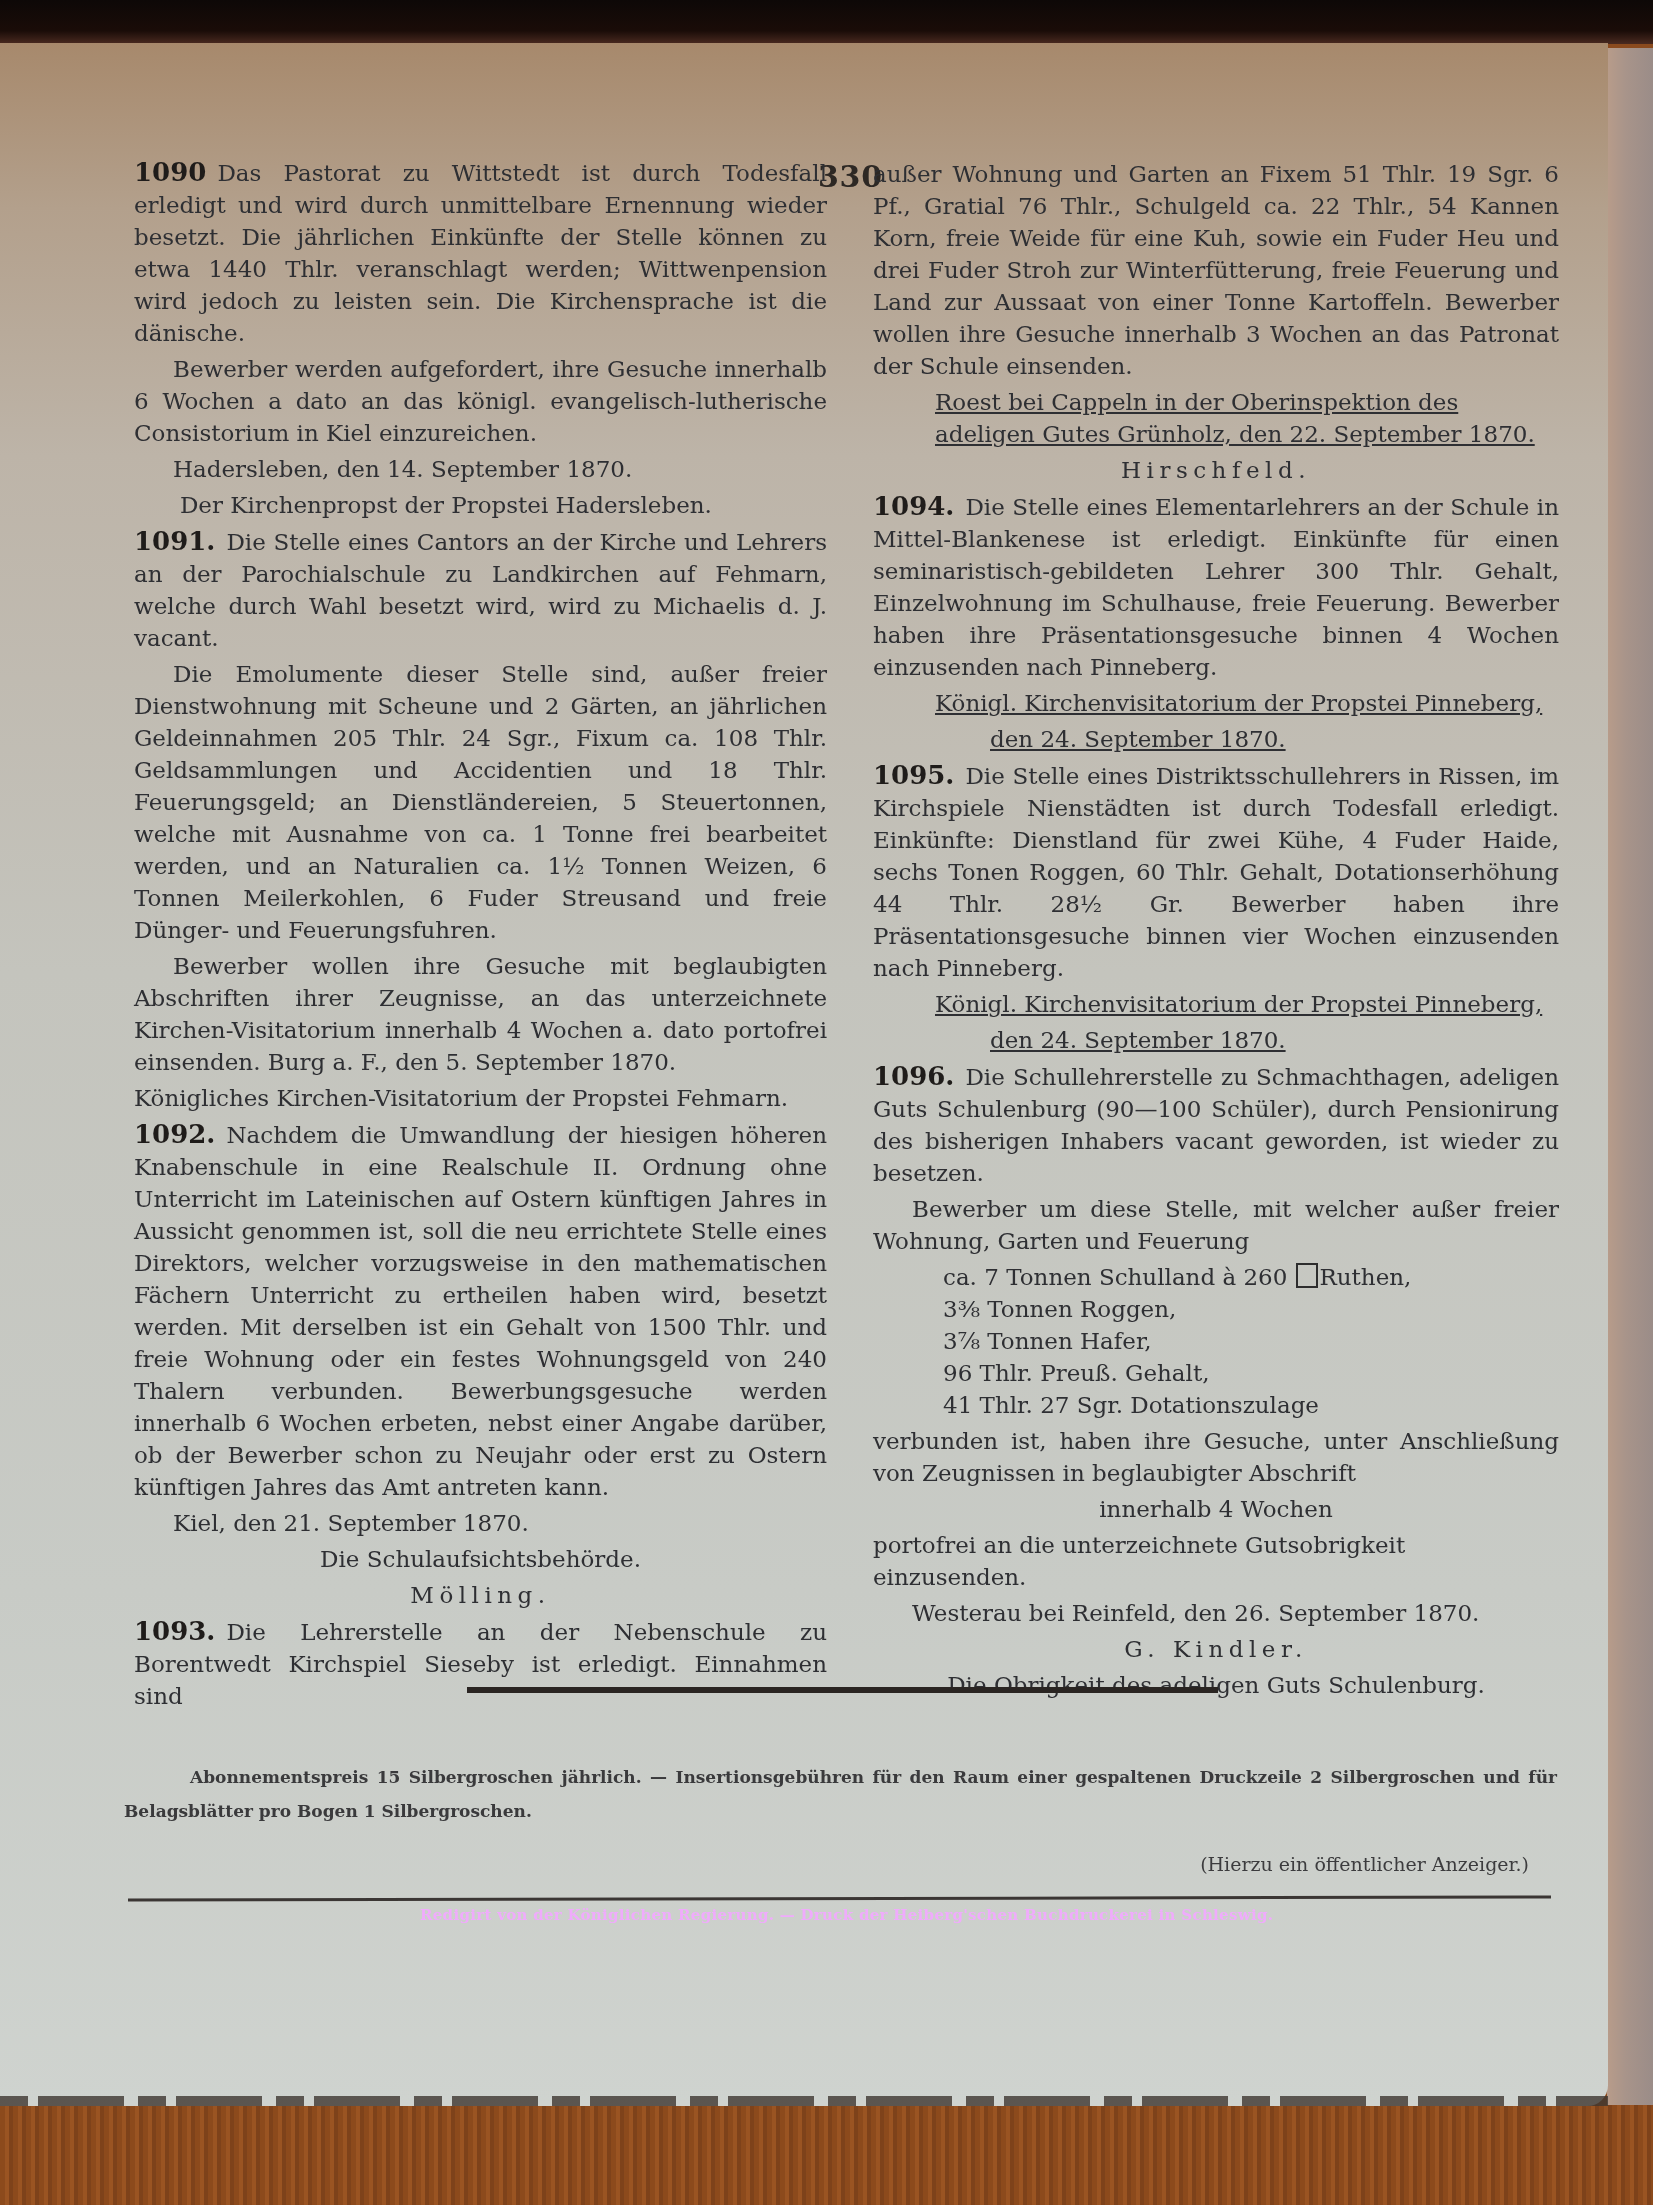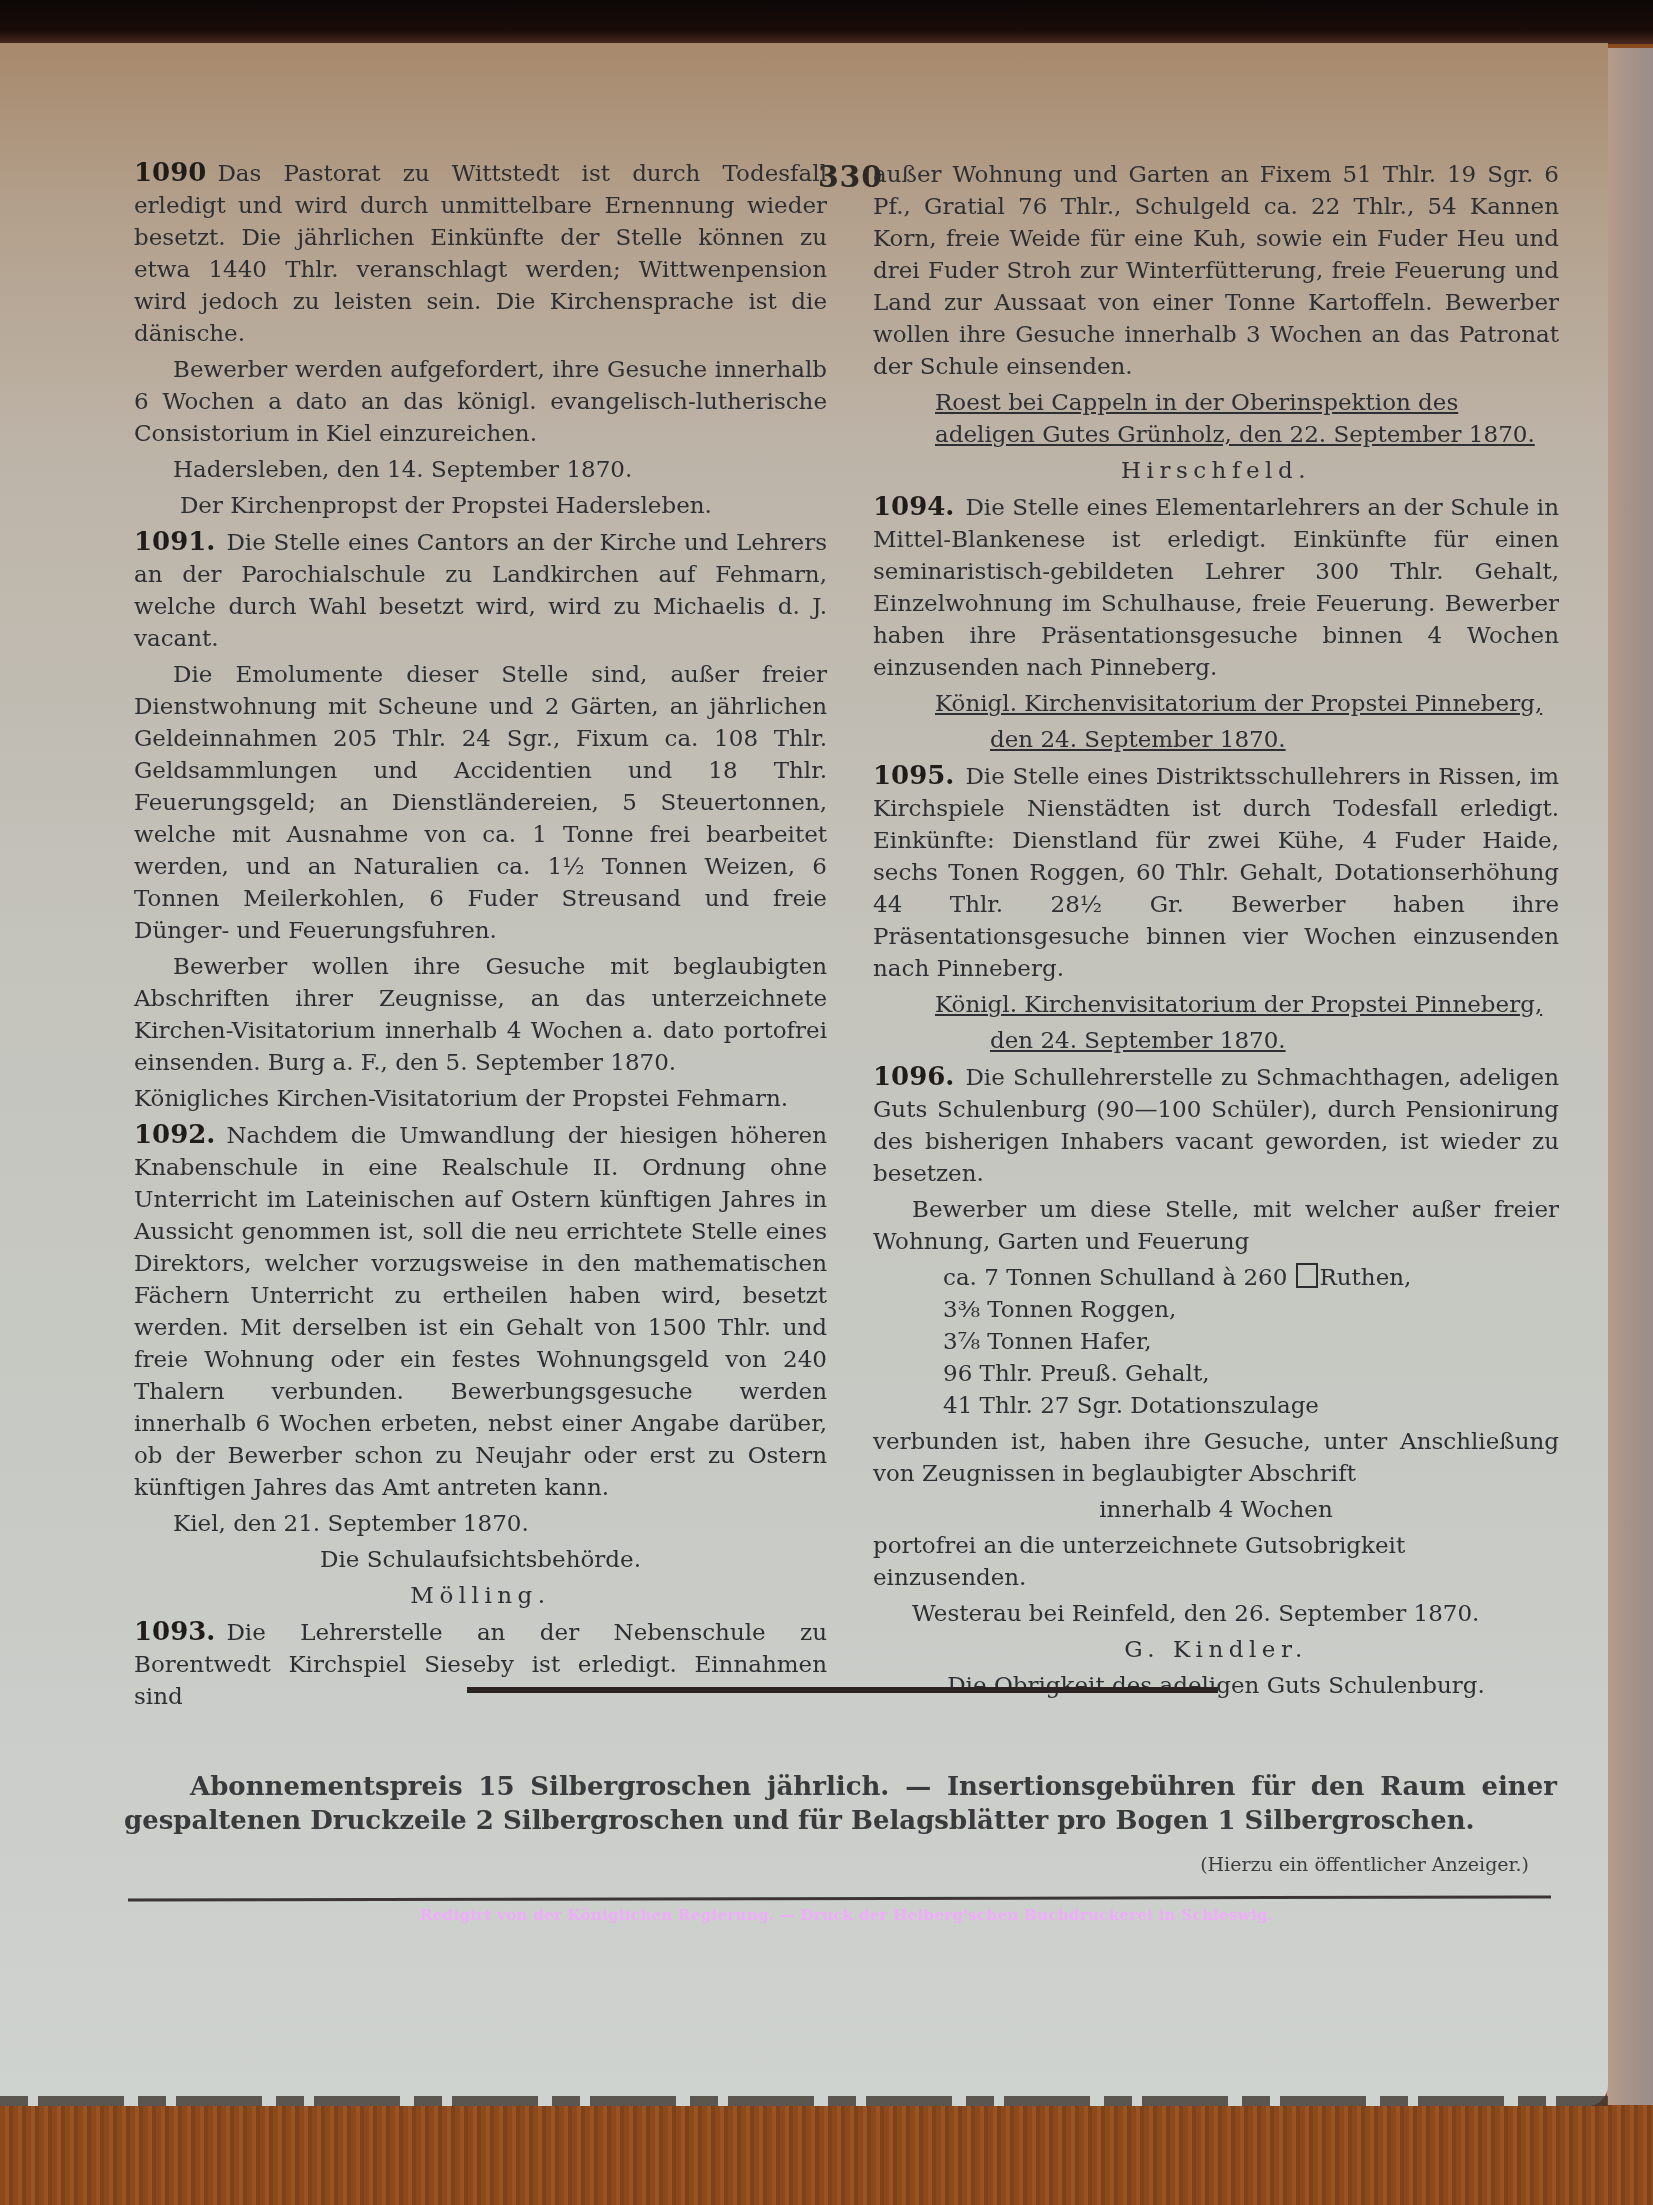--- a/index.html
+++ b/index.html
@@ -44,21 +44,21 @@
   .p.indent { text-indent: 39px; }
   .num { font-weight: bold; font-size: 26px; color: #1f1c1a; margin-right: 11px; }
   .center { text-align: center; }
   .sign { padding-left: 62px; text-align: left; text-decoration: underline; }
   .spaced { letter-spacing: 5.5px; }
   .list { padding-left: 74px; text-align: left; }
   .rule-short {
     position: absolute; left: 467px; top: 1687px; width: 751px; height: 5.5px; background: #2a2522;
   }
   .footer-note {
-    position: absolute; left: 124px; top: 1743px; width: 1433px; font-size: 26px; line-height: 34px;
+    position: absolute; left: 124px; top: 1743px; width: 1433px; font-size: 17px; line-height: 34px;
     color: #3a3a3c; text-align: justify; text-indent: 66px; font-weight: bold;
   }
   .annex {
     position: absolute; left: 1102px; top: 1853px; width: 427px; text-align: right;
     font-size: 19px; color: #3c3c3e;
   }
   .rule-long {
     position: absolute; left: 128px; top: 1897px; width: 1423px; height: 3.4px; background: #3b3634;
     transform: rotate(-0.12deg);
   }

